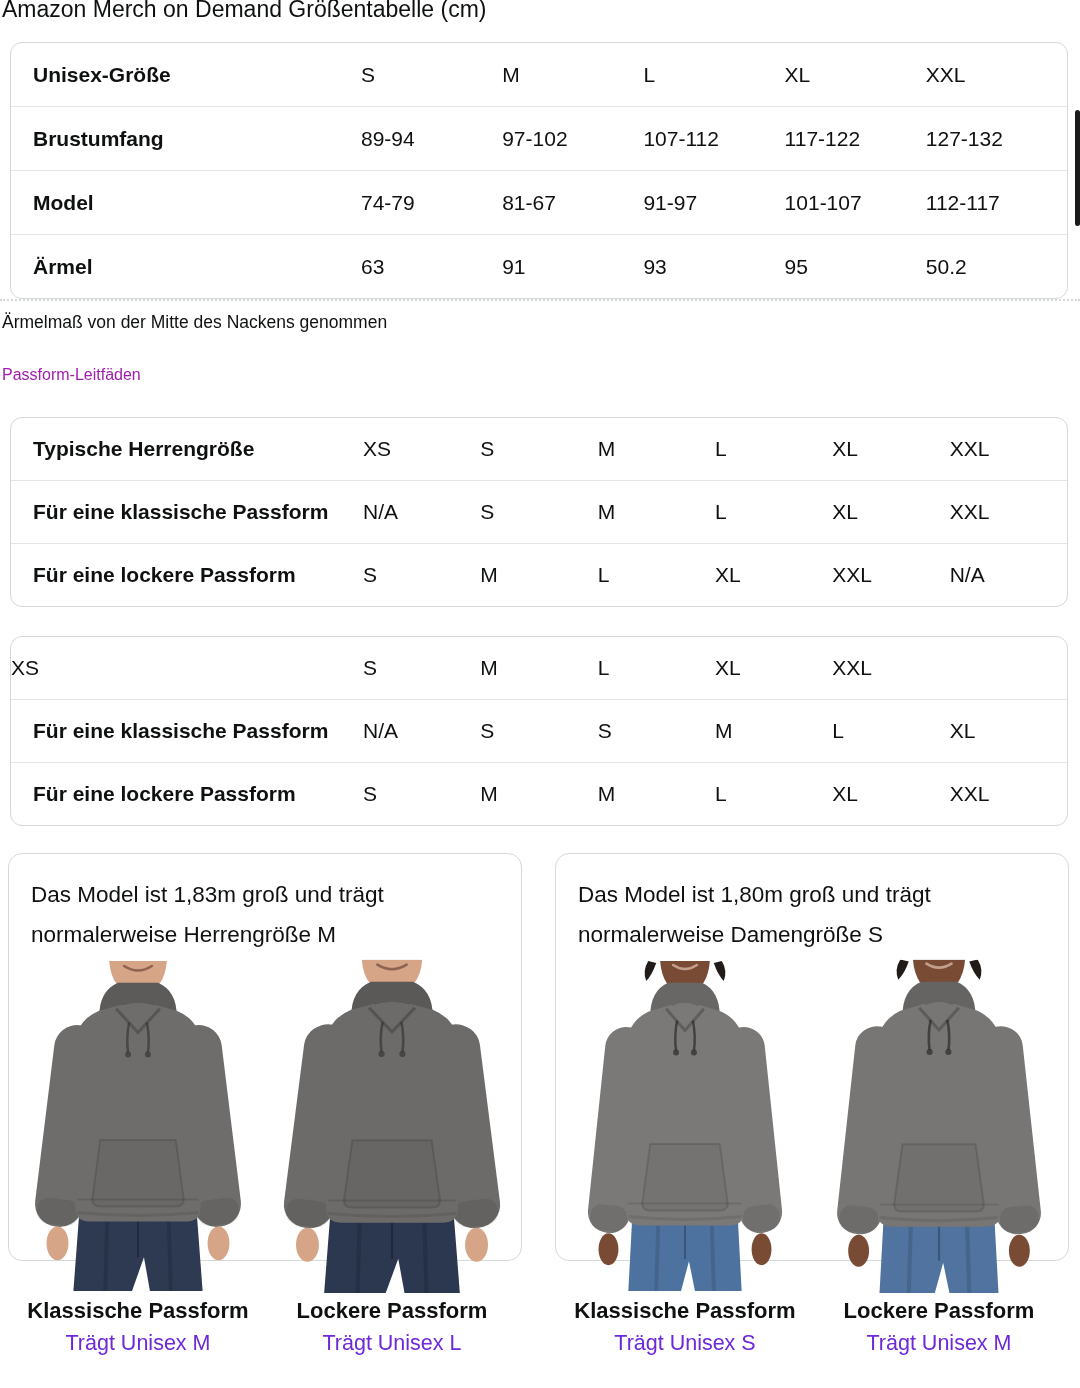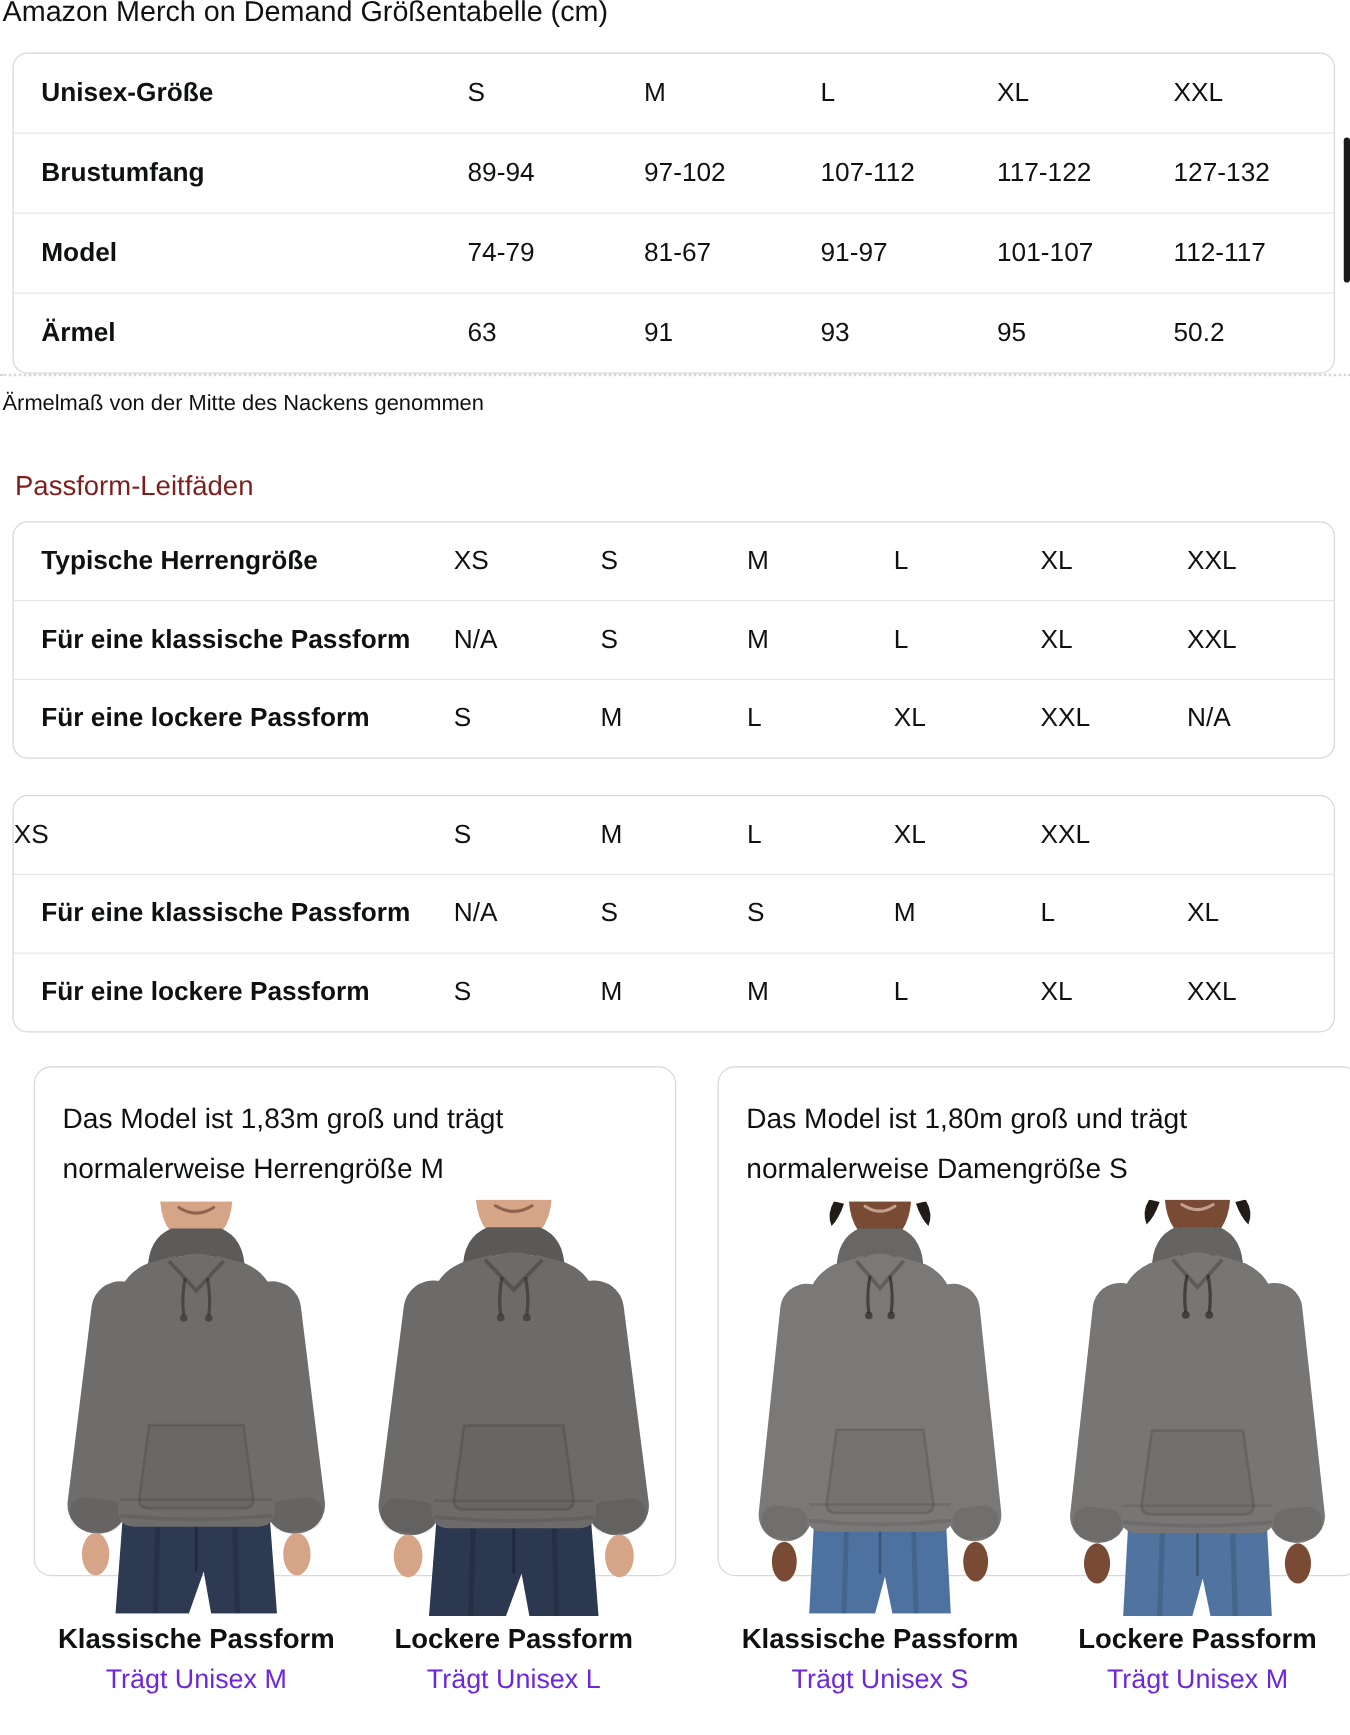--- a/index.html
+++ b/index.html
@@ -14,44 +14,43 @@
   }
   
   .tbl{
     position:absolute;left:10px;width:1058px;background:#fff;
     border:1px solid #d5d9d9;border-radius:12px;overflow:hidden;
     box-sizing:border-box;
   }
   .tbl .row{display:grid;align-items:center;}
   .tbl .row + .row{border-top:1px solid #e3e6e6;}
   .tbl-sizes{top:42px;}
-  .tbl-sizes .row{grid-template-columns:350px repeat(5,1fr);height:63px;gap:13px;}
+  .tbl-sizes .row{grid-template-columns:350px repeat(5,1fr);height:63px;}
   .tbl-fit .row{grid-template-columns:352px repeat(6,1fr);height:62px;}
   .tbl-men{top:417px;}
   .tbl-women{top:636px;}
   .cell{font-size:21px;color:#0f1111;white-space:nowrap;}
   .cell.label{padding-left:22px;font-weight:bold;}
   .scroll-track{
     position:absolute;top:299px;left:0;width:1080px;height:0;
     border-top:2px dotted #d4d7d7;
   }
   .note{
     position:absolute;top:312px;left:2px;margin:0;
     font-size:17.5px;color:#0f1111;
   }
   .section-title{
-    position:absolute;top:366px;left:2px;margin:10px;
-    font-size:22px;font-weight:400;color:#7f1d1d;
+    position:absolute;top:366px;left:2px;margin:0;
+    font-size:16px;font-weight:400;color:#a21caf;
   }
   
   .card{
     position:absolute;top:853px;width:514px;height:408px;
     border:1px solid #d5d9d9;border-radius:14px;background:#fff;
     box-sizing:border-box;
-    margin-left:19px;
   }
   .card-left{left:8px;}
   .card-right{left:555px;}
   .card-heading{
     margin:21px 22px 0;font-size:22.5px;line-height:40px;color:#0f1111;
   }
   .figures{display:flex;justify-content:space-between;padding:6px 12px 0;}
   .figures figure{margin:0;width:234px;text-align:center;}
   svg.model{width:232px;height:330px;display:block;margin:0 auto;}
   svg.model.loose{transform:scale(1.05,1.01);transform-origin:50% 42%;}

